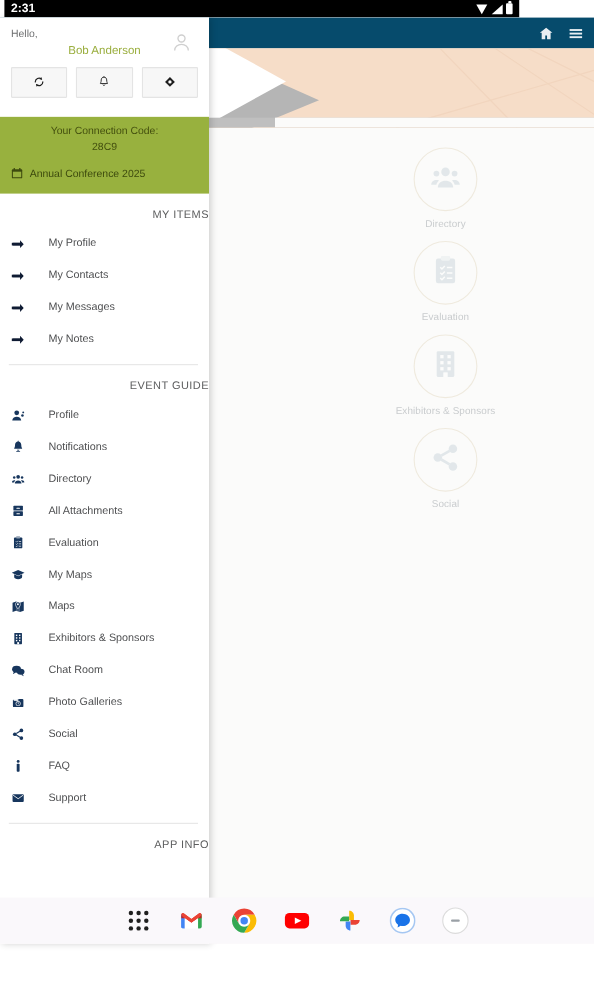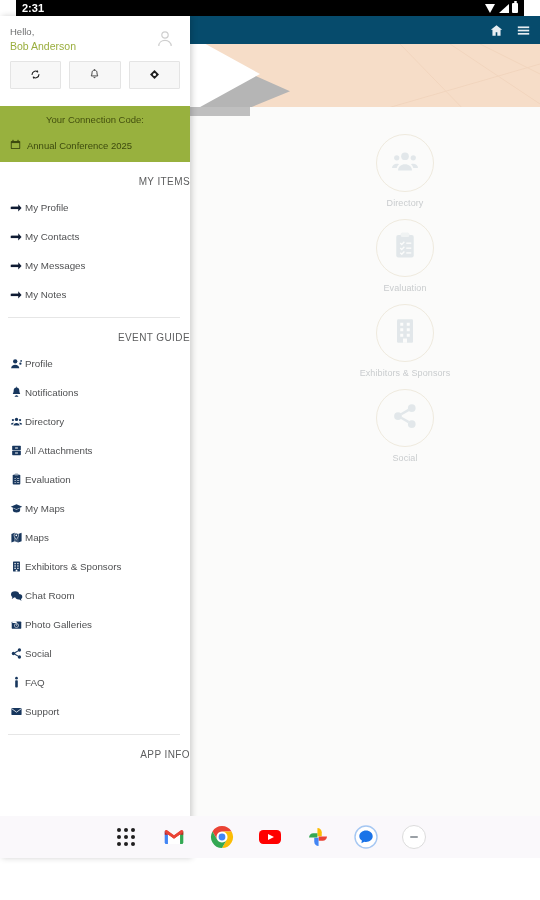--- a/index.html
+++ b/index.html
@@ -6,21 +6,21 @@
   html,body { width:540px; height:900px; }
   body {
     font-family: "Liberation Sans", sans-serif;
     background:#ffffff;
     overflow:hidden;
     position:relative;
   }
 
   
   #status-bar {
-    position:absolute; top:0; left:16px; width:508px; height:16px;
+    position:absolute; top:0; left:4px; width:468px; height:16px;
     background:#000000; color:#ffffff;
     display:flex; align-items:center; justify-content:space-between;
     padding:0 6px;
   }
   #status-bar .clock { font-size:11px; font-weight:bold; letter-spacing:0px; }
   #status-bar .sys-icons { display:flex; align-items:center; gap:3px; }
   .ic-wifi { width:11px; height:9px; position:relative; }
   .ic-wifi:after{
     content:""; position:absolute; left:0; top:0;
     border-left:5.5px solid transparent; border-right:5.5px solid transparent;
@@ -109,21 +109,21 @@
 
   
   #sidebar {
     position:absolute; top:0; left:0; width:190px; height:842px;
     background:#ffffff; z-index:20;
     box-shadow:2px 0 6px rgba(0,0,0,.18);
     display:flex; flex-direction:column;
   }
   #drawer-header { height:90px; background:#ffffff; padding:10px 10px 10px 10px; position:relative; flex:none;}
   #drawer-header .hello { font-size:9.5px; color:#6e6f70; line-height:1.35; }
-  #drawer-header .uname { font-size:10.5px; color:#9aae3e; line-height:1.35; }
+  #drawer-header .uname { font-size:10.5px; color:#9aae3e; line-height:1.35;text-align:center; }
   #drawer-header .avatar {
     position:absolute; right:16px; top:12px; width:18px; height:22px;
     display:flex; align-items:center; justify-content:center;
   }
   #drawer-header .btnrow { display:flex; gap:8px; margin-top:8px; }
   .hdr-btn {
     flex:1; height:28px; background:#f7f7f7; border:1px solid #e4e4e4;
     display:flex; align-items:center; justify-content:center;
     border-radius:1px;
   }
@@ -135,21 +135,21 @@
     display:flex; align-items:center; gap:6px; margin-top:9px; padding-left:2px;
   }
   #conn-banner .evt-name { font-size:9.5px; color:#3d4a0e; }
 
   #drawer-scroll { flex:1; overflow:hidden; padding:0 0 0 0;text-align:right; }
   .sec-title {
     font-size:10px; color:#5c5d5e; letter-spacing:.4px;
     padding:14px 0 6px 8px;
   }
   .nav-item {
-    display:flex; align-items:center; gap:2px;
+    display:flex; align-items:center; gap:21px;
     height:29px; padding-left:9px; color:#4f5052; font-size:9.8px;
   }
   .nav-item .nav-ic { width:14px; display:flex; align-items:center; justify-content:center; flex:none; }
   .nav-item .nav-lb { white-space:nowrap; }
   .sidebar-div { height:1px; background:#e6e6e6; margin:8px 10px 0 8px; }
 
   
   #dock {
     position:absolute; left:0; bottom:0; width:540px; height:42px;
     background:#faf8fb; display:flex; align-items:center; justify-content:center; gap:22px;
@@ -361,20 +361,21 @@
           <svg viewBox="0 0 16 16" width="11" height="11">
             <path d="M8 1.5 14.5 8 8 14.5 1.5 8z" fill="#1e1e1e"></path>
             <circle cx="8" cy="8" r="2.2" fill="#ffffff"></circle>
           </svg>
         </div>
       </div>
     </div>
 
     <div id="conn-banner">
       <div class="cc-label">Your Connection Code:</div>
+      <div class="cc-code">28C9</div>
       <div class="evt-row">
         <span>
           <svg viewBox="0 0 14 14" width="11" height="11">
             <rect x="1" y="2.4" width="12" height="10.4" rx="1" fill="#3d4a0e"></rect>
             <rect x="2.2" y="5.2" width="9.6" height="6.4" fill="#98b13e"></rect>
             <rect x="3" y=".8" width="1.6" height="2.6" rx=".6" fill="#3d4a0e"></rect>
             <rect x="9.4" y=".8" width="1.6" height="2.6" rx=".6" fill="#3d4a0e"></rect>
           </svg>
         </span>
         <span class="evt-name">Annual Conference 2025</span>

